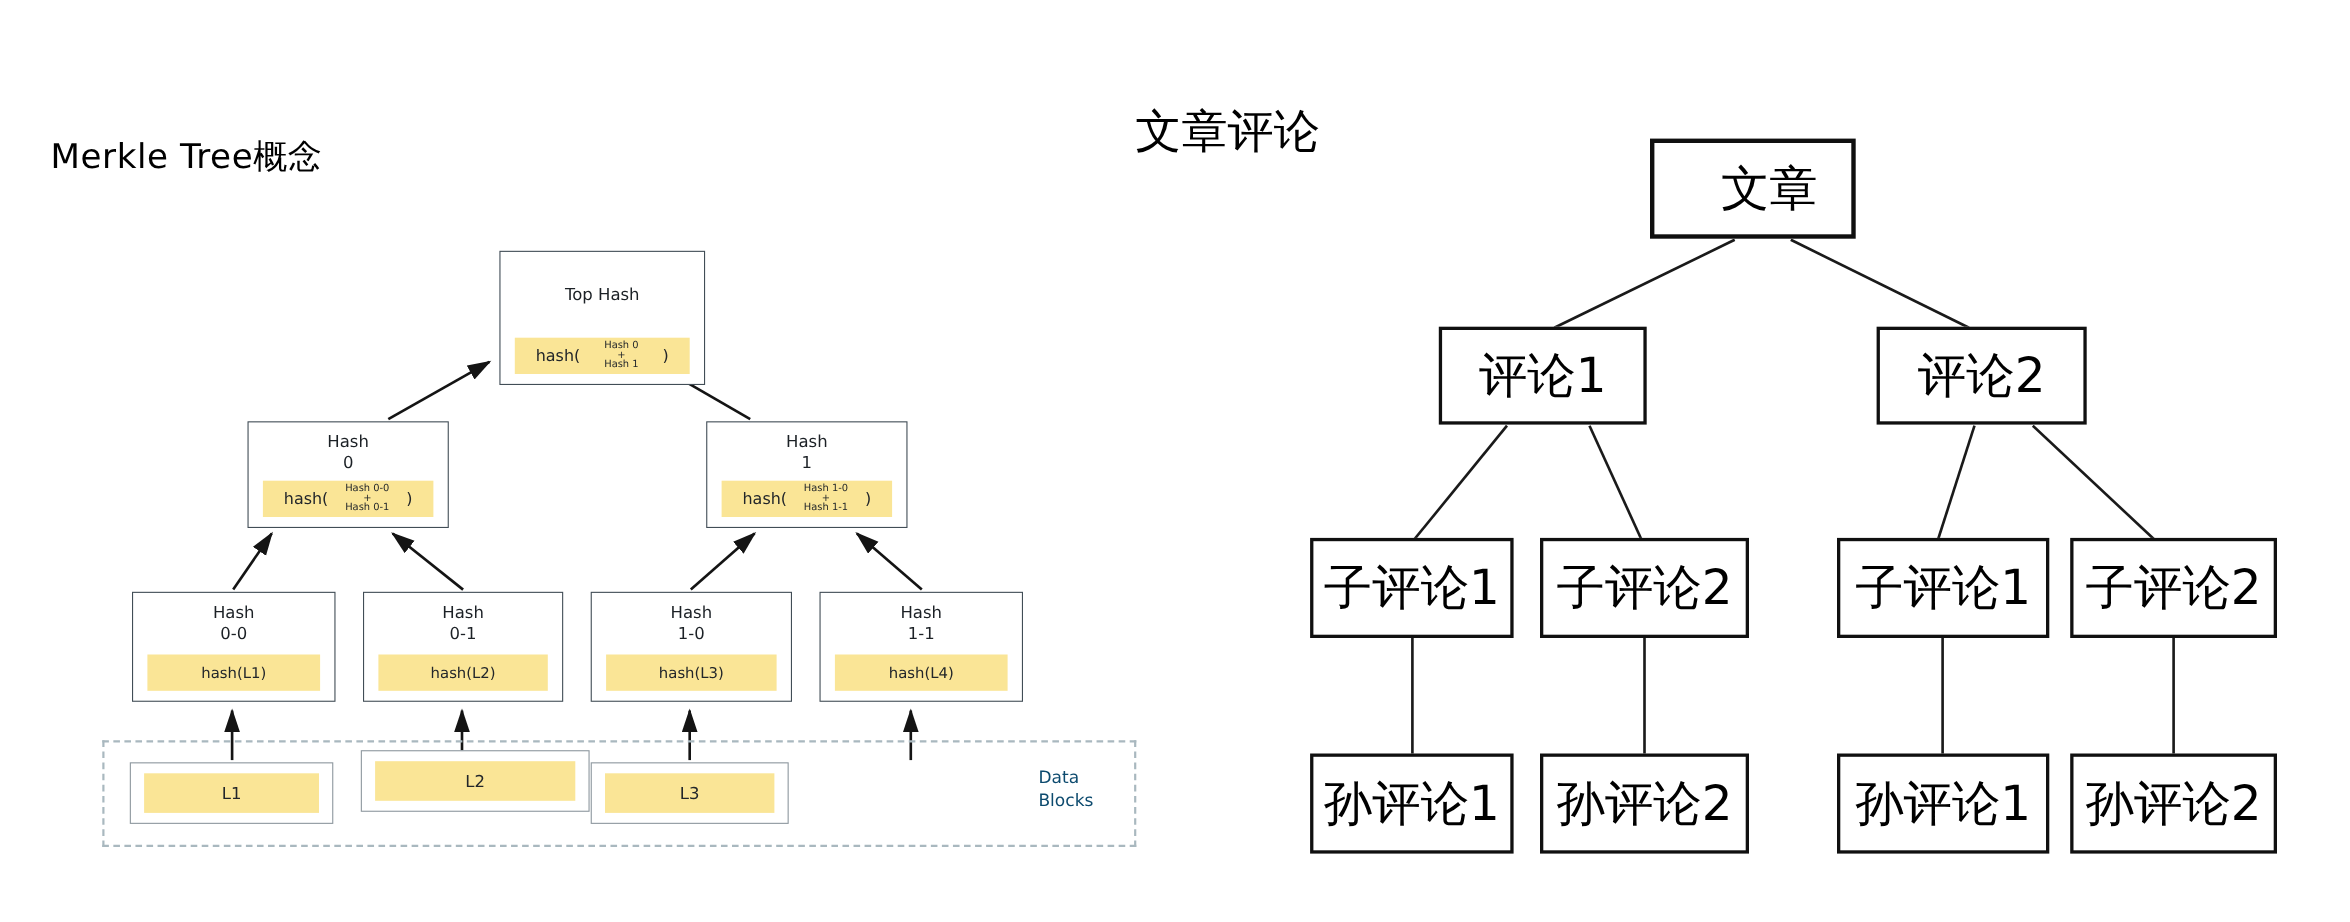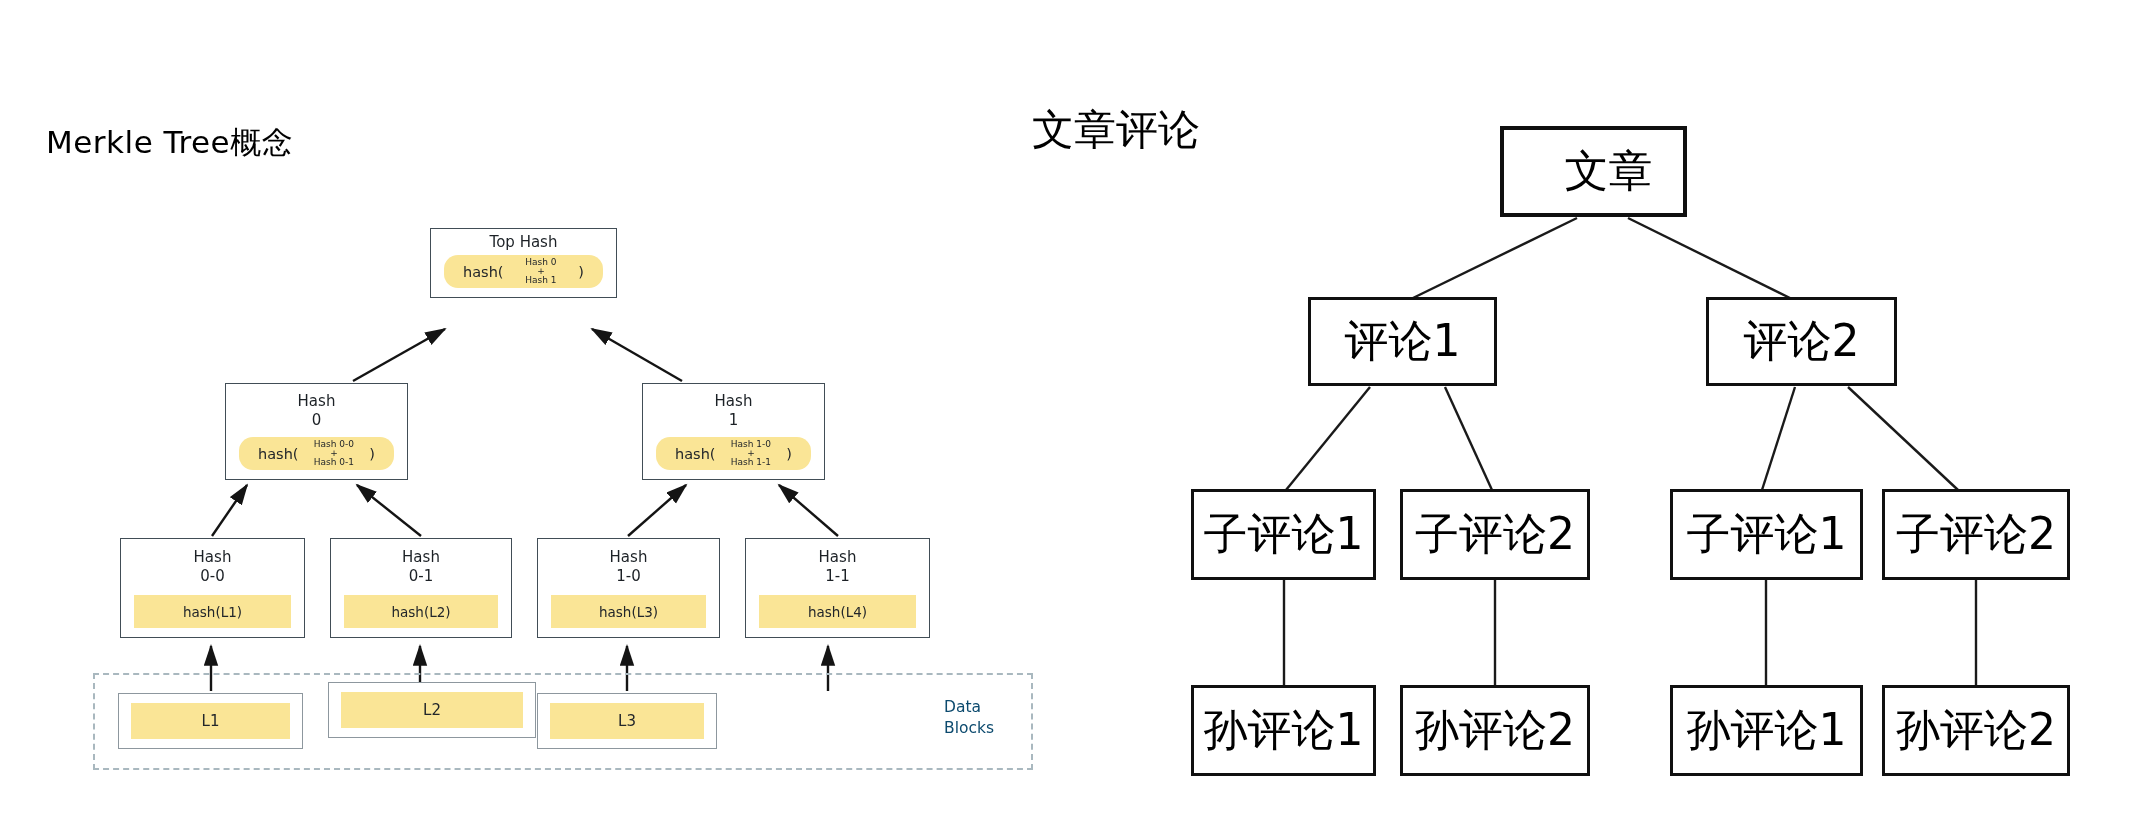--- a/index.html
+++ b/index.html
@@ -20,21 +20,21 @@
     box-sizing:border-box; display:flex; flex-direction:column; align-items:center;
   }
   .hash-node-title {
     flex:1; display:flex; align-items:center; justify-content:center;
     text-align:center; font-size:15px; line-height:1.25; color:#1c2126;
   }
   .hash-bar {
     margin:0 0 9px 0; width:calc(100% - 26px); height:33px; background:#fae596;
     display:flex; align-items:center; box-sizing:border-box; color:#22262a;
   }
-  .hash-bar.formula { justify-content:space-between; padding:0 19px;border-radius:14px; }
+  .hash-bar.formula { justify-content:space-between; padding:0 19px; }
   .hash-bar.plain   { justify-content:center; font-size:13.5px; }
   .hp { font-size:14.5px; }
   .hstack { font-size:9px; line-height:1.0; text-align:center; }
 
   .dashed-box {
     position:absolute; left:93px; top:673px; width:940px; height:97px;
     border:2px dashed #a9b8bf; box-sizing:border-box; background:transparent;
   }
   .l-node {
     position:absolute; background:#ffffff; border:1.6px solid #8d979e;
@@ -44,21 +44,21 @@
     flex:1; margin:9px 12px; background:#fae596; display:flex;
     align-items:center; justify-content:center; font-size:15px; color:#22262a;
   }
   .datablocks-label {
     position:absolute; left:944px; top:697px; font-size:15.5px;
     line-height:1.35; color:#0c4a6e;
   }
 
   
   .comments-title {
-    position:absolute; left:1032px; top:102px; margin:0;
+    position:absolute; left:1032px; top:92px; margin:0;
     font-size:42px; font-weight:normal; color:#000;
   }
   .cbox {
     position:absolute; background:#ffffff; border:3px solid #101010;
     box-sizing:border-box; display:flex; align-items:center; justify-content:center;
     font-size:44px; color:#000;
   }
   .cbox.root { border-width:4px;padding-left:30px; }
 </style>
 </head>
@@ -95,21 +95,21 @@
       <line x1="1848" y1="387" x2="1958" y2="490"></line>
       <line x1="1284" y1="579" x2="1284" y2="686"></line>
       <line x1="1495" y1="579" x2="1495" y2="686"></line>
       <line x1="1766" y1="579" x2="1766" y2="686"></line>
       <line x1="1976" y1="579" x2="1976" y2="686"></line>
     </g>
   </svg>
 
   <h1 class="merkle-title">Merkle Tree概念</h1>
 
-  <div class="hash-node" style="left:430px;top:228px;width:187px;height:70px">
+  <div class="hash-node" style="left:454px;top:228px;width:187px;height:122px">
     <div class="hash-node-title pre">Top Hash</div>
     <div class="hash-bar formula">
       <span class="hp">hash(</span>
       <span class="hstack pre">Hash 0
 +
 Hash 1</span>
       <span class="hp">)</span>
     </div>
   </div>
 

